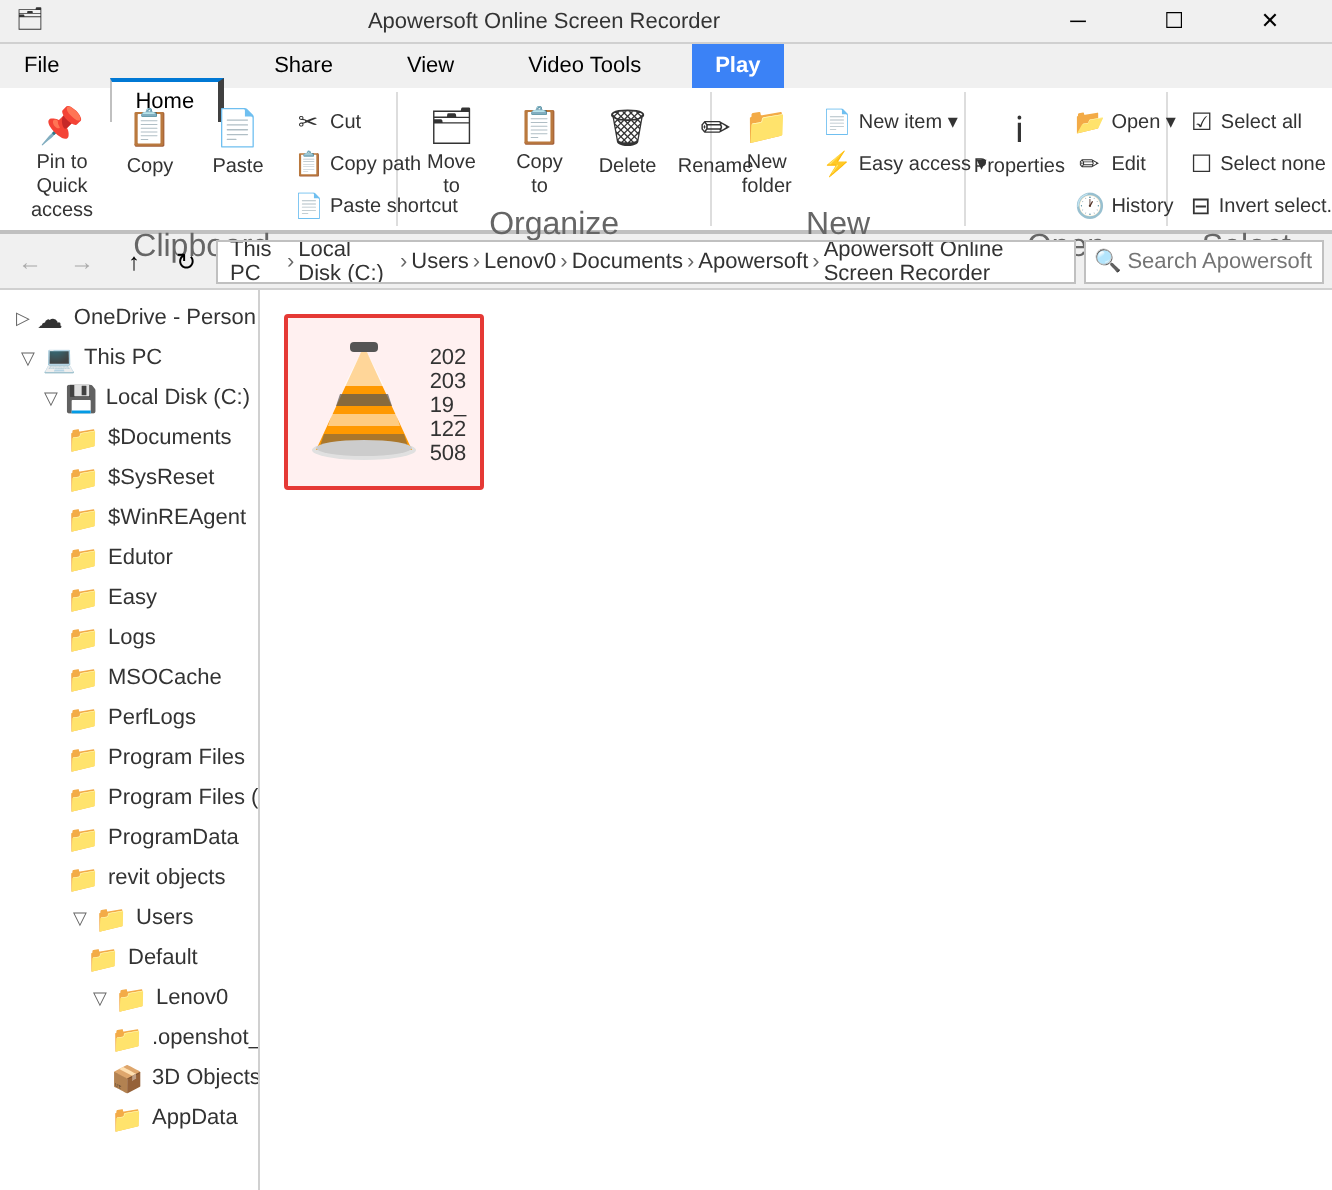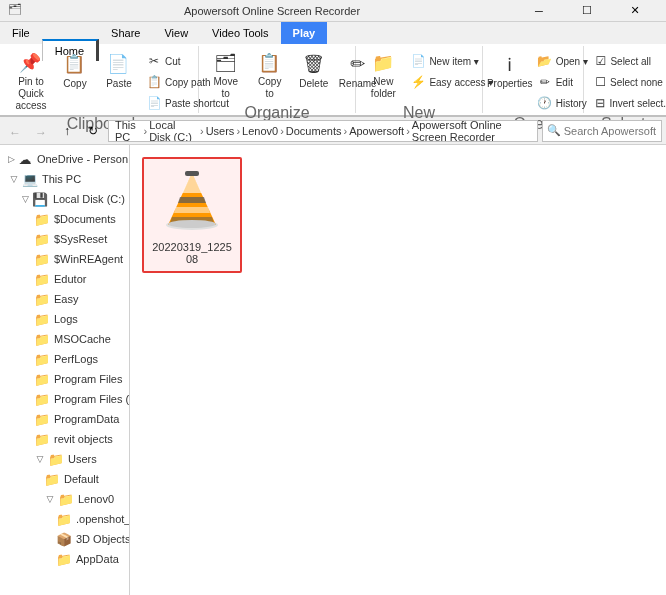--- a/index.html
+++ b/index.html
@@ -36,20 +36,21 @@
 
     
     .ribbon {
       background: #f0f0f0;
       border-bottom: 1px solid #c0c0c0;
     }
     .ribbon-tabs {
       display: flex;
       height: 22px;
       background: #f0f0f0;
+      gap: 13px;
     }
     .ribbon-tab {
       padding: 2px 12px;
       font-size: 11px;
       cursor: pointer;
       border: none;
       background: transparent;
       height: 22px;
       display: flex; align-items: center;
     }
@@ -248,21 +249,21 @@
       padding: 8px;
       position: relative;
     }
     .content-area::-webkit-scrollbar { width: 8px; }
     .content-area::-webkit-scrollbar-track { background: #f0f0f0; }
     .content-area::-webkit-scrollbar-thumb { background: #c0c0c0; }
 
     
     .file-item {
       display: inline-flex;
-      flex-direction: column;
+      flex-direction: row;
       align-items: center;
       padding: 6px;
       cursor: pointer;
       border: 2px solid #e53935;
       background: #fff0f0;
       border-radius: 2px;
       width: 100px;
       margin: 4px;
     }
     .file-icon-container {

